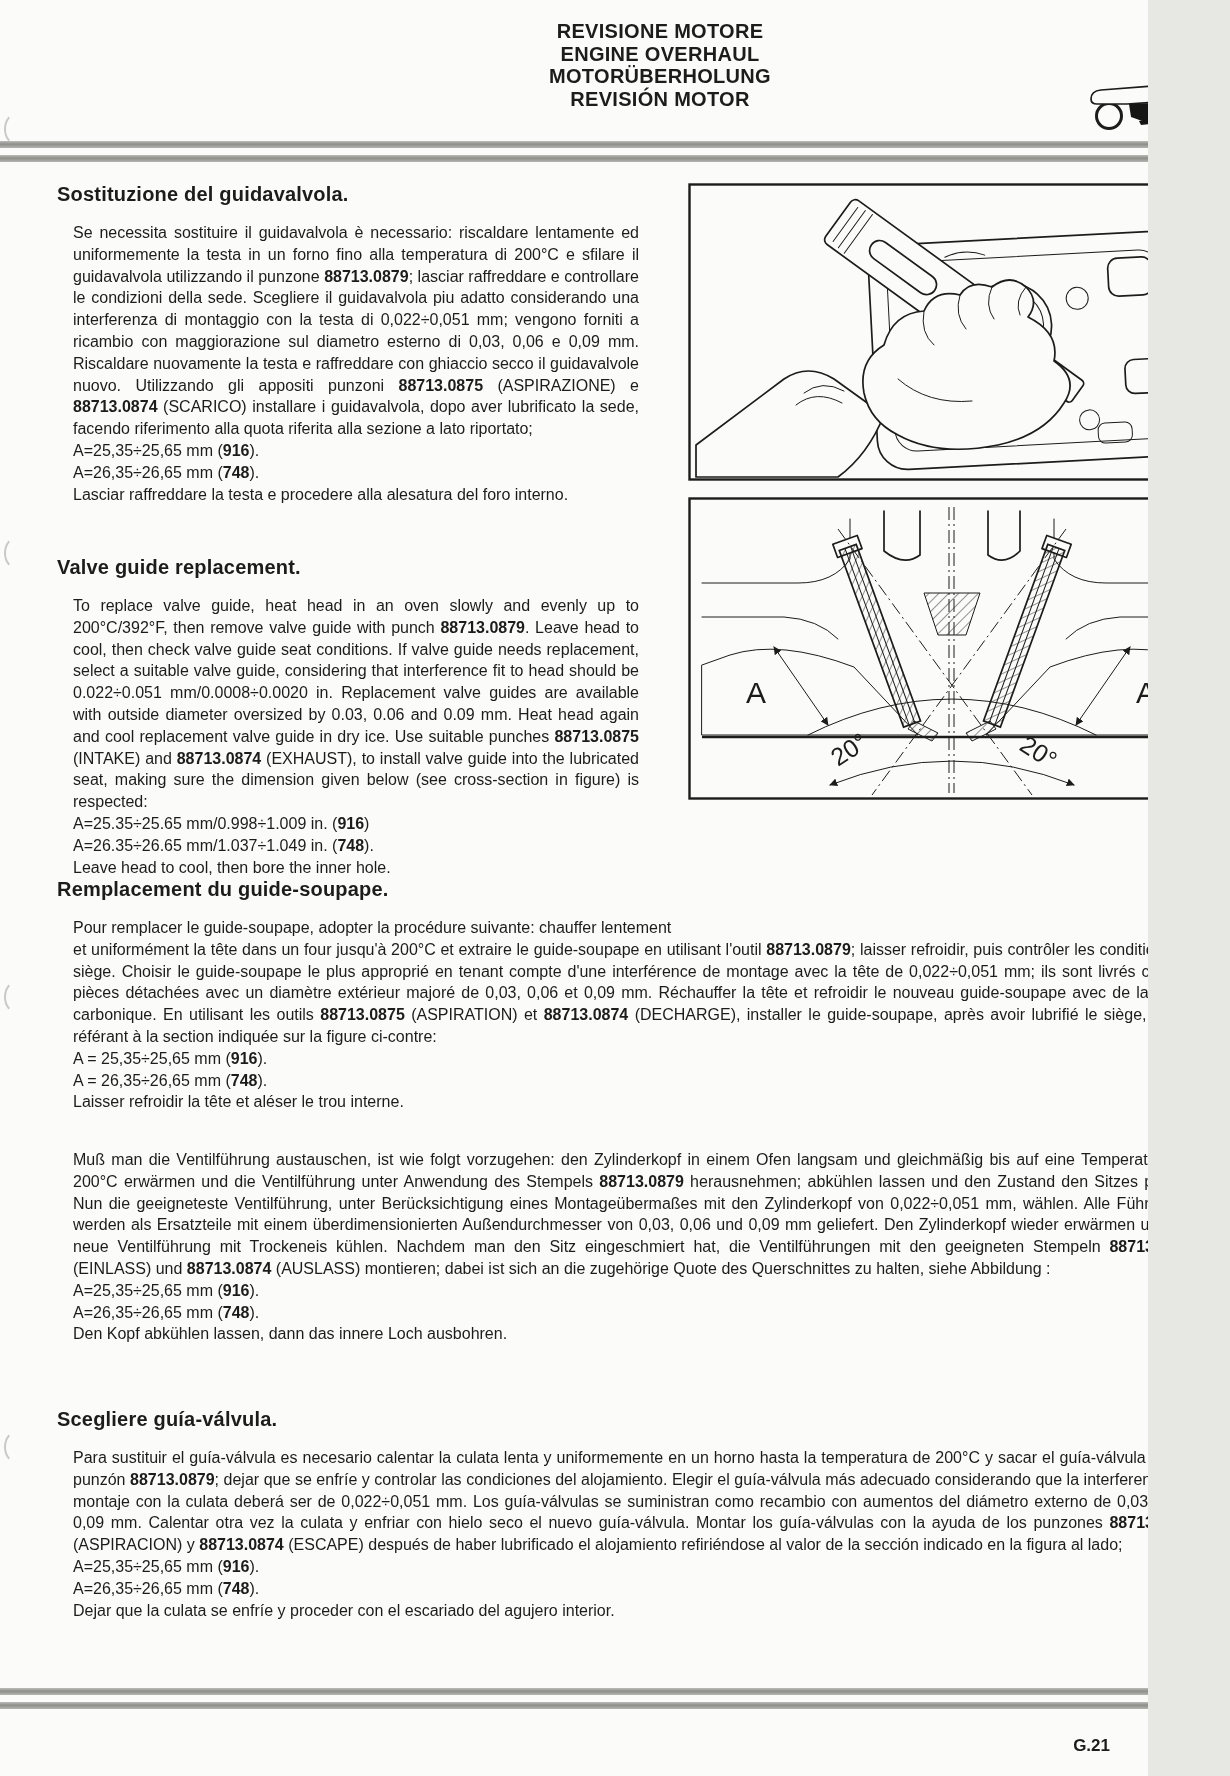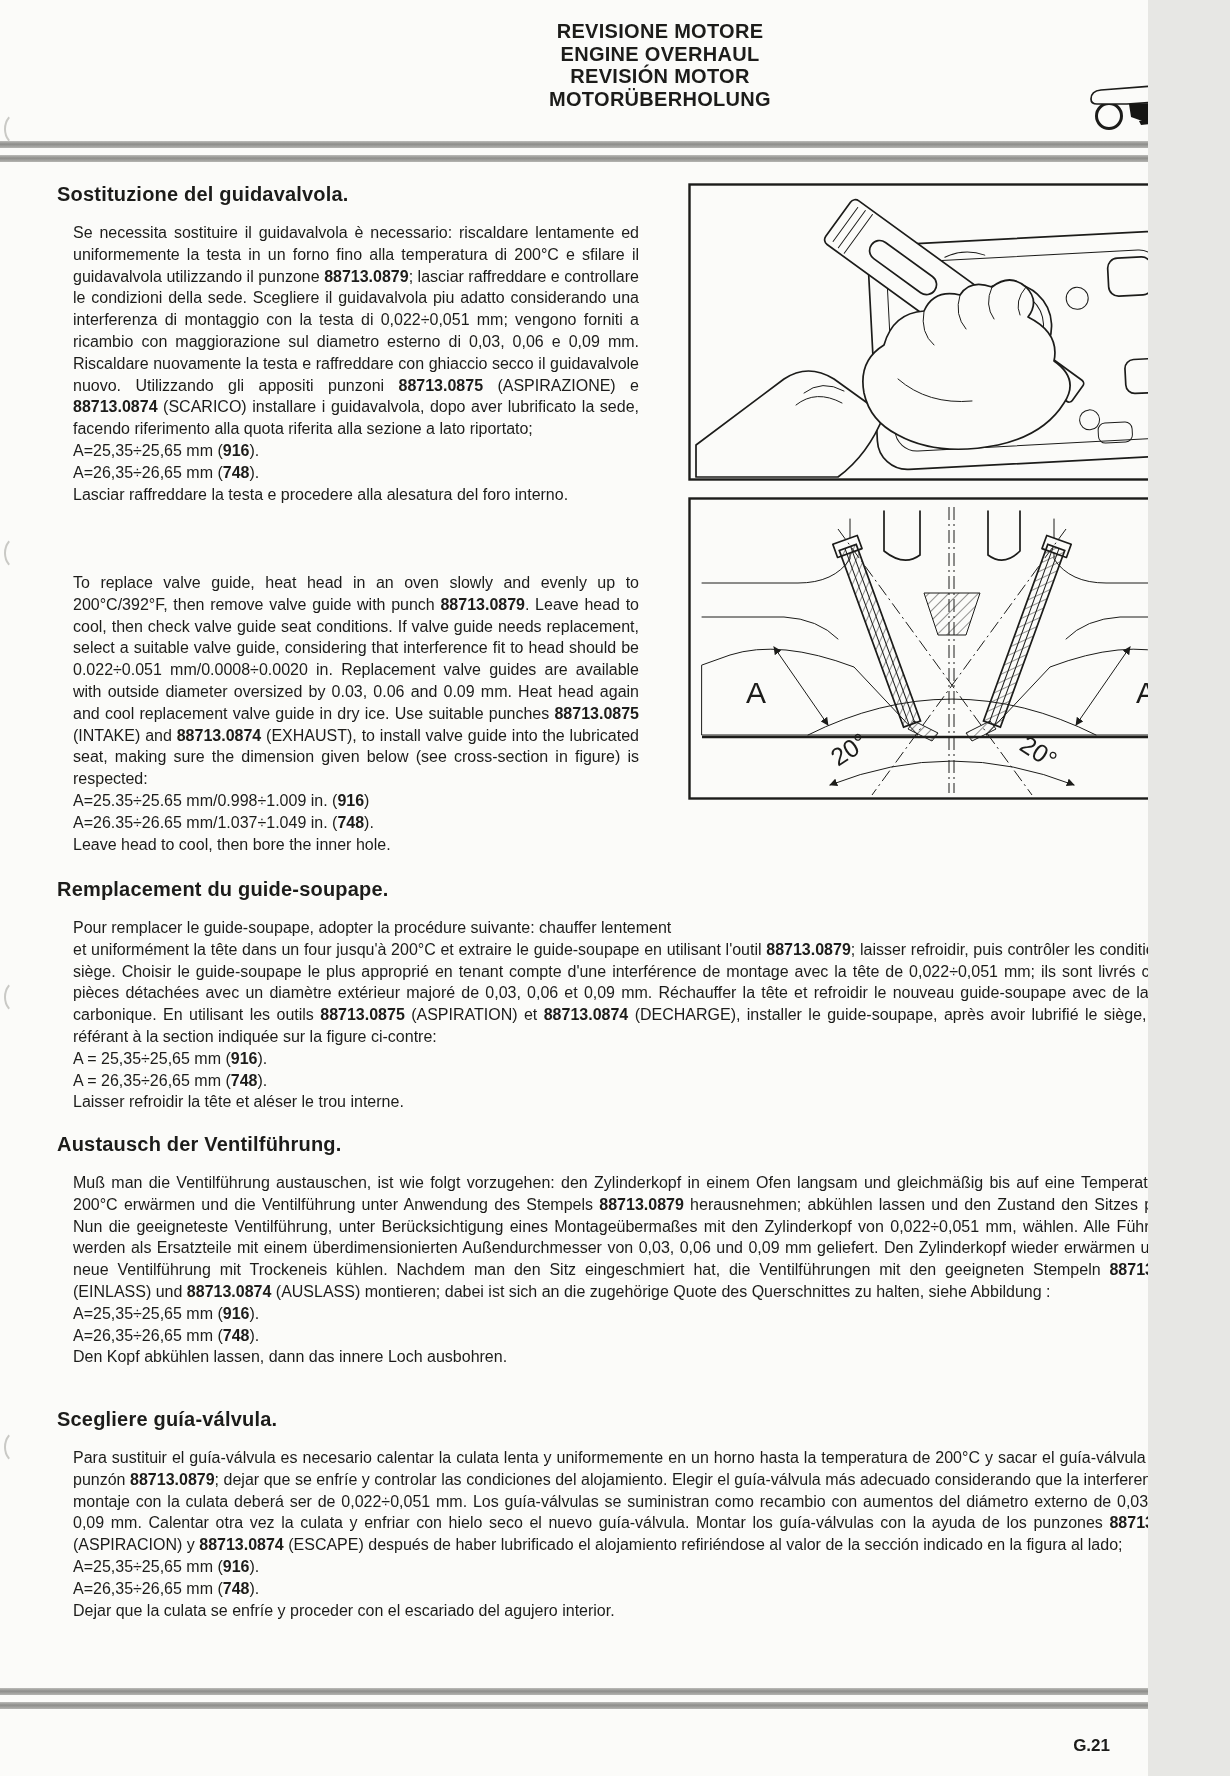--- a/index.html
+++ b/index.html
@@ -33,22 +33,22 @@
        border-left-color:#c9c9c5;border-radius:50%;left:4px;}
 </style>
 </head>
 <body>
 
 <div class="page">
 
   <div class="hdr">
     <div>REVISIONE MOTORE</div>
     <div>ENGINE OVERHAUL</div>
+    <div>MOTORÜBERHOLUNG</div>
     <div>REVISIÓN MOTOR</div>
-    <div>MOTORÜBERHOLUNG</div>
   </div>
 
   <svg style="position:absolute;left:1087px;top:77px;" width="106" height="53" viewBox="0 0 106 53">
     <circle cx="22" cy="39" r="12.5" class="ln" style="stroke-width:3px"></circle>
     <circle cx="88" cy="39" r="12.5" class="ln" style="stroke-width:3px"></circle>
     <path class="ln wfill" d="M4,22 Q4,14 14,13 L66,9 Q82,7 87,13 L90,18 Q91,23 84,24 L40,27 L10,27 Q4,27 4,22 Z"></path>
     <ellipse cx="96" cy="13" rx="4.5" ry="7" transform="rotate(20 96 13)" class="ln wfill"></ellipse>
     <line x1="87" y1="16" x2="80" y2="38" class="ln"></line>
     <path d="M42,27 L68,26 L71,38 L58,45 L44,40 Z" fill="#151513"></path>
     <path d="M52,44 L76,40 L78,45 L54,48 Z" fill="#151513"></path>
@@ -59,37 +59,37 @@
 
   <section class="lang col" style="top:183px;">
     <h2>Sostituzione del guidavalvola.</h2>
     <p><span>Se necessita sostituire il guidavalvola è necessario: riscaldare lentamente ed uniformemente la testa in un forno fino alla temperatura di 200°C e sfilare il guidavalvola utilizzando il punzone </span><span class="b">88713.0879</span><span>; lasciar raffreddare e controllare le condizioni della sede. Scegliere il guidavalvola piu adatto considerando una interferenza di montaggio con la testa di 0,022÷0,051 mm; vengono forniti a ricambio con maggiorazione sul diametro esterno di 0,03, 0,06 e 0,09 mm. Riscaldare nuovamente la testa e raffreddare con ghiaccio secco il guidavalvole nuovo. Utilizzando gli appositi punzoni </span><span class="b">88713.0875</span><span> (ASPIRAZIONE) e </span><span class="b">88713.0874</span><span> (SCARICO) installare i guidavalvola, dopo aver lubrificato la sede, facendo riferimento alla quota riferita alla sezione a lato riportato;
 A=25,35÷25,65 mm (</span><span class="b">916</span><span>).
 A=26,35÷26,65 mm (</span><span class="b">748</span><span>).
 Lasciar raffreddare la testa e procedere alla alesatura del foro interno.</span></p>
   </section>
 
   <section class="lang col" style="top:556px;">
+    <h2>Valve guide replacement.</h2>
     <p><span>To replace valve guide, heat head in an oven slowly and evenly up to 200°C/392°F, then remove valve guide with punch </span><span class="b">88713.0879</span><span>. Leave head to cool, then check valve guide seat conditions. If valve guide needs replacement, select a suitable valve guide, considering that interference fit to head should be 0.022÷0.051 mm/0.0008÷0.0020 in. Replacement valve guides are available with outside diameter oversized by 0.03, 0.06 and 0.09 mm. Heat head again and cool replacement valve guide in dry ice. Use suitable punches </span><span class="b">88713.0875</span><span> (INTAKE) and </span><span class="b">88713.0874</span><span> (EXHAUST), to install valve guide into the lubricated seat, making sure the dimension given below (see cross-section in figure) is respected:
 A=25.35÷25.65 mm/0.998÷1.009 in. (</span><span class="b">916</span><span>)
 A=26.35÷26.65 mm/1.037÷1.049 in. (</span><span class="b">748</span><span>).
 Leave head to cool, then bore the inner hole.</span></p>
   </section>
 
   <section class="lang wide" style="top:878px;">
     <h2>Remplacement du guide-soupape.</h2>
     <p><span>Pour remplacer le guide-soupape, adopter la procédure suivante: chauffer lentement
 et uniformément la tête dans un four jusqu'à 200°C et extraire le guide-soupape en utilisant l'outil </span><span class="b">88713.0879</span><span>; laisser refroidir, puis contrôler les conditions du siège. Choisir le guide-soupape le plus approprié en tenant compte d'une interférence de montage avec la tête de 0,022÷0,051 mm; ils sont livrés comme pièces détachées avec un diamètre extérieur majoré de 0,03, 0,06 et 0,09 mm. Réchauffer la tête et refroidir le nouveau guide-soupape avec de la neige carbonique. En utilisant les outils </span><span class="b">88713.0875</span><span> (ASPIRATION) et </span><span class="b">88713.0874</span><span> (DECHARGE), installer le guide-soupape, après avoir lubrifié le siège, en se référant à la section indiquée sur la figure ci-contre:
 A = 25,35÷25,65 mm (</span><span class="b">916</span><span>).
 A = 26,35÷26,65 mm (</span><span class="b">748</span><span>).
 Laisser refroidir la tête et aléser le trou interne.</span></p>
   </section>
 
   <section class="lang wide" style="top:1133px;">
-    <h2>Austausch der Ventilführung.</h2>
     <p><span>Muß man die Ventilführung austauschen, ist wie folgt vorzugehen: den Zylinderkopf in einem Ofen langsam und gleichmäßig bis auf eine Temperatur von 200°C erwärmen und die Ventilführung unter Anwendung des Stempels </span><span class="b">88713.0879</span><span> herausnehmen; abkühlen lassen und den Zustand den Sitzes prüfen. Nun die geeigneteste Ventilführung, unter Berücksichtigung eines Montageübermaßes mit den Zylinderkopf von 0,022÷0,051 mm, wählen. Alle Führungen werden als Ersatzteile mit einem überdimensionierten Außendurchmesser von 0,03, 0,06 und 0,09 mm geliefert. Den Zylinderkopf wieder erwärmen und die neue Ventilführung mit Trockeneis kühlen. Nachdem man den Sitz eingeschmiert hat, die Ventilführungen mit den geeigneten Stempeln </span><span class="b">88713.0875</span><span> (EINLASS) und </span><span class="b">88713.0874</span><span> (AUSLASS) montieren; dabei ist sich an die zugehörige Quote des Querschnittes zu halten, siehe Abbildung :
 A=25,35÷25,65 mm (</span><span class="b">916</span><span>).
 A=26,35÷26,65 mm (</span><span class="b">748</span><span>).
 Den Kopf abkühlen lassen, dann das innere Loch ausbohren.</span></p>
   </section>
 
   <section class="lang wide" style="top:1408px;">
     <h2>Scegliere guía-válvula.</h2>
     <p><span>Para sustituir el guía-válvula es necesario calentar la culata lenta y uniformemente en un horno hasta la temperatura de 200°C y sacar el guía-válvula con el punzón </span><span class="b">88713.0879</span><span>; dejar que se enfríe y controlar las condiciones del alojamiento. Elegir el guía-válvula más adecuado considerando que la interferencia de montaje con la culata deberá ser de 0,022÷0,051 mm. Los guía-válvulas se suministran como recambio con aumentos del diámetro externo de 0,03, 0,06, 0,09 mm. Calentar otra vez la culata y enfriar con hielo seco el nuevo guía-válvula. Montar los guía-válvulas con la ayuda de los punzones </span><span class="b">88713.0875</span><span> (ASPIRACION) y </span><span class="b">88713.0874</span><span> (ESCAPE) después de haber lubrificado el alojamiento refiriéndose al valor de la sección indicado en la figura al lado;
 A=25,35÷25,65 mm (</span><span class="b">916</span><span>).

